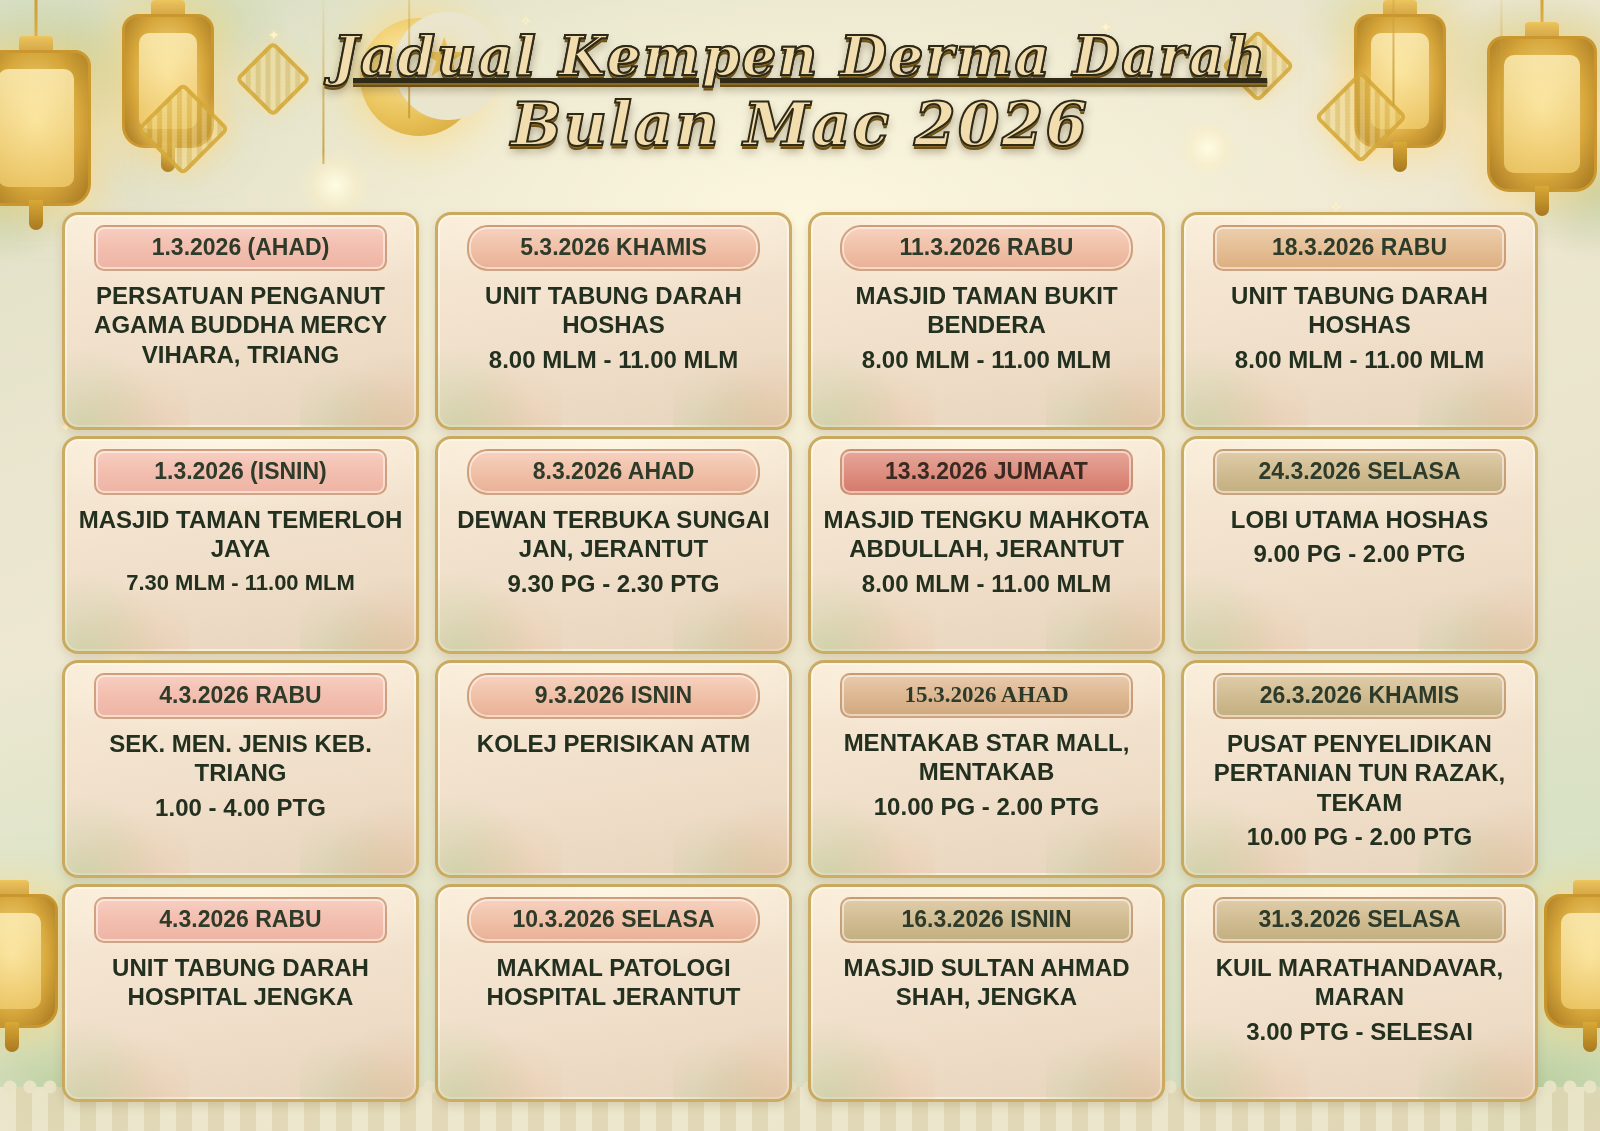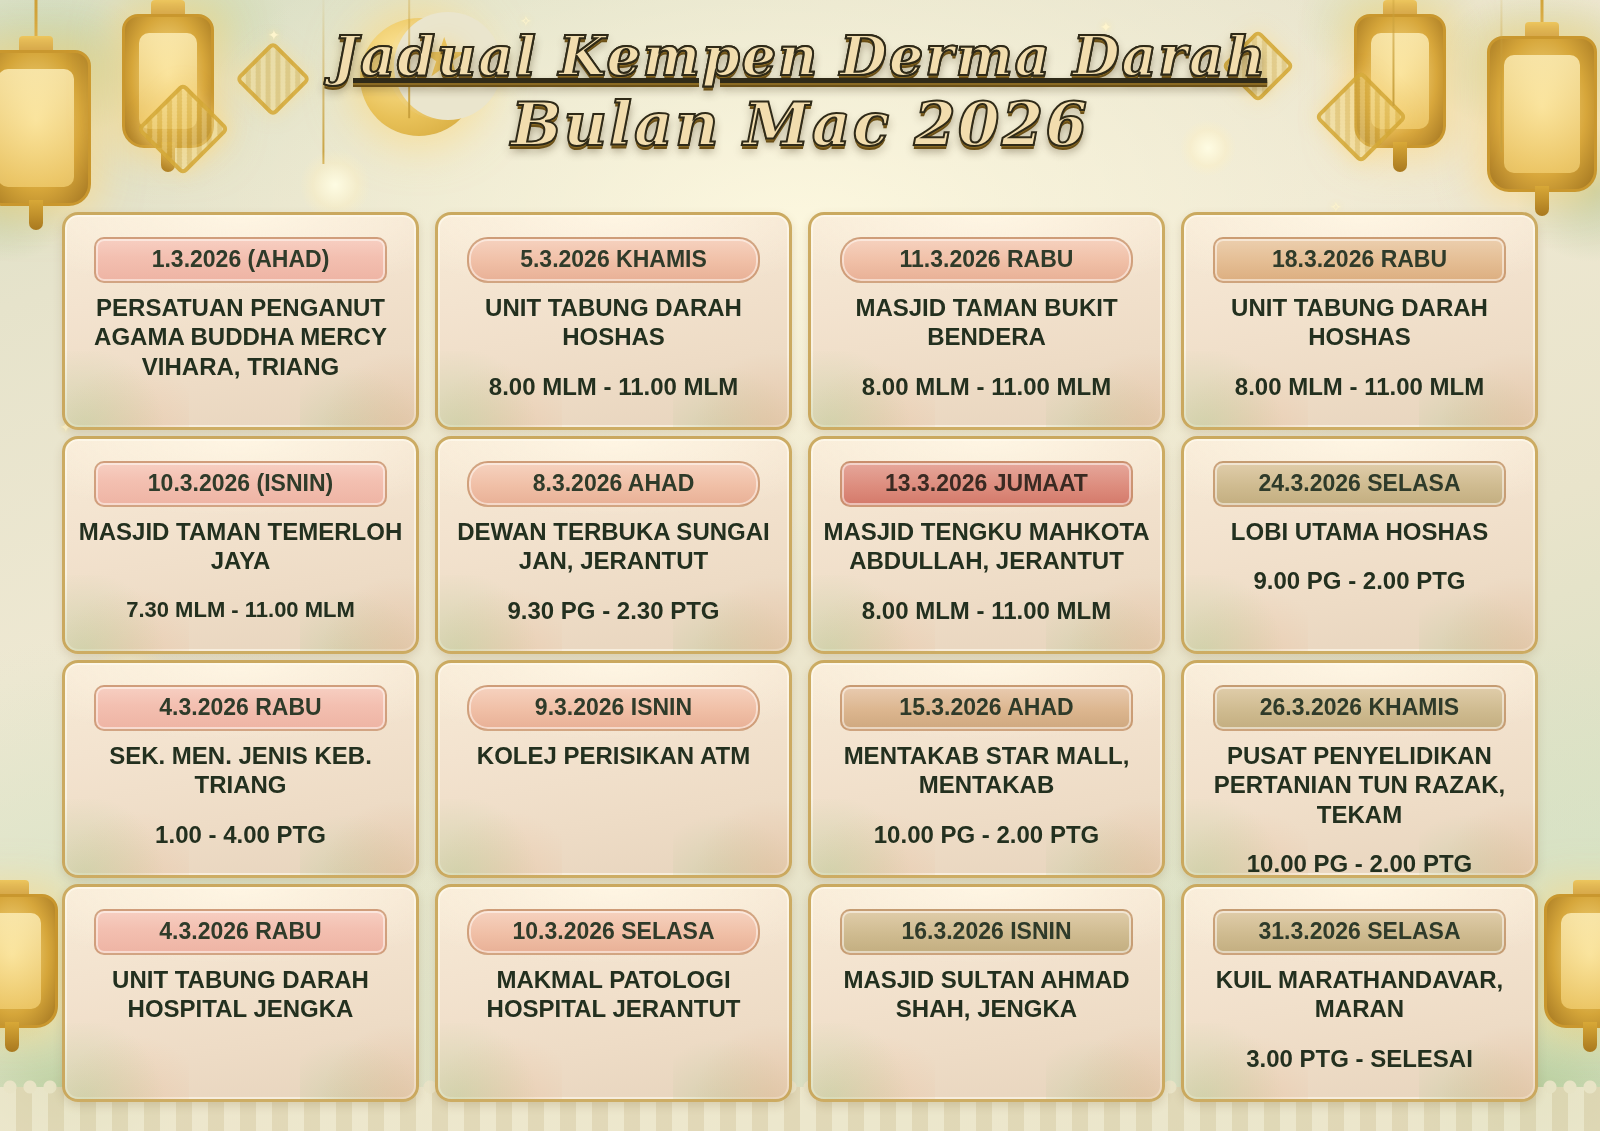--- a/index.html
+++ b/index.html
@@ -200,52 +200,52 @@
     position: absolute; right: -24px; bottom: -30px; width: 140px; height: 104px;
     background:
       radial-gradient(circle at 70% 74%, rgba(226,178,140,0.4), rgba(226,178,140,0) 62%),
       radial-gradient(circle at 36% 90%, rgba(176,200,146,0.4), rgba(176,200,146,0) 62%);
     pointer-events: none;
   }
 
   .card-date {
     position: relative;
     z-index: 2;
-    margin: 12px auto 10px;
+    margin: 0 auto 10px;
     width: 86%;
     text-align: center;
     font-size: 23px;
     font-weight: bold;
     color: #2f3b2a;
     padding: 7px 4px 8px;
     border-radius: 10px;
     border: 2px solid rgba(198,150,110,0.75);
     background: linear-gradient(180deg, #f7cfc2 0%, #f3bfb0 45%, #eeb4a4 100%);
     box-shadow: inset 0 0 0 2px rgba(255,250,244,0.55);
   }
   .card.tone-b .card-date { background: linear-gradient(180deg, #f6d2bf 0%, #f0bfa6 55%, #e8b096 100%); border-radius: 21px; }
   .card.tone-c .card-date { background: linear-gradient(180deg, #eccfae 0%, #e4bd93 55%, #dcae80 100%); }
-  .card.tone-d .card-date { background: linear-gradient(180deg, #e9cbb0 0%, #dcb68f 55%, #cfa87f 100%); }
+  .card.tone-d .card-date { background: linear-gradient(180deg, #e9cbb0 0%, #dcb68f 55%, #cfa87f 100%); font-family: Liberation Serif, serif; }
   .card.tone-e .card-date { background: linear-gradient(180deg, #e0cdaa 0%, #cfbb90 55%, #c3ae80 100%); }
   .card.tone-f .card-date { background: linear-gradient(180deg, #e6a79b 0%, #dd8d7e 55%, #d4796a 100%); color:#3a2a22; }
 
   .card-body {
     position: relative;
     z-index: 2;
     text-align: center;
     color: #243021;
   }
   .card-venue {
     font-size: 24px;
     font-weight: bold;
     line-height: 1.22;
     color: #23301f;
   }
   .card-time {
-    margin-top: 21px;
+    margin-top: 6px;
     font-size: 24px;
     font-weight: bold;
     color: #23301f;
   }
   .card-time.small-mlm {
     font-size: 22px;
   }
   .card-time.script {
     font-family: "DejaVu Serif", serif;
     font-style: italic;
@@ -370,21 +370,21 @@
 
     <div class="card tone-c">
       <div class="card-date">18.3.2026 RABU</div>
       <div class="card-body">
         <div class="card-venue">UNIT TABUNG DARAH HOSHAS</div>
         <div class="card-time">8.00 MLM - 11.00 MLM</div>
       </div>
     </div>
 
     <div class="card tone-a">
-      <div class="card-date">10.3.2026 (ISNIN)</div>
+      <div class="card-date">1.3.2026 (ISNIN)</div>
       <div class="card-body">
         <div class="card-venue">MASJID TAMAN TEMERLOH JAYA</div>
         <div class="card-time small-mlm">7.30 MLM - 11.00 MLM</div>
       </div>
     </div>
 
     <div class="card tone-b">
       <div class="card-date">8.3.2026 AHAD</div>
       <div class="card-body">
         <div class="card-venue">DEWAN TERBUKA SUNGAI JAN, JERANTUT</div>

